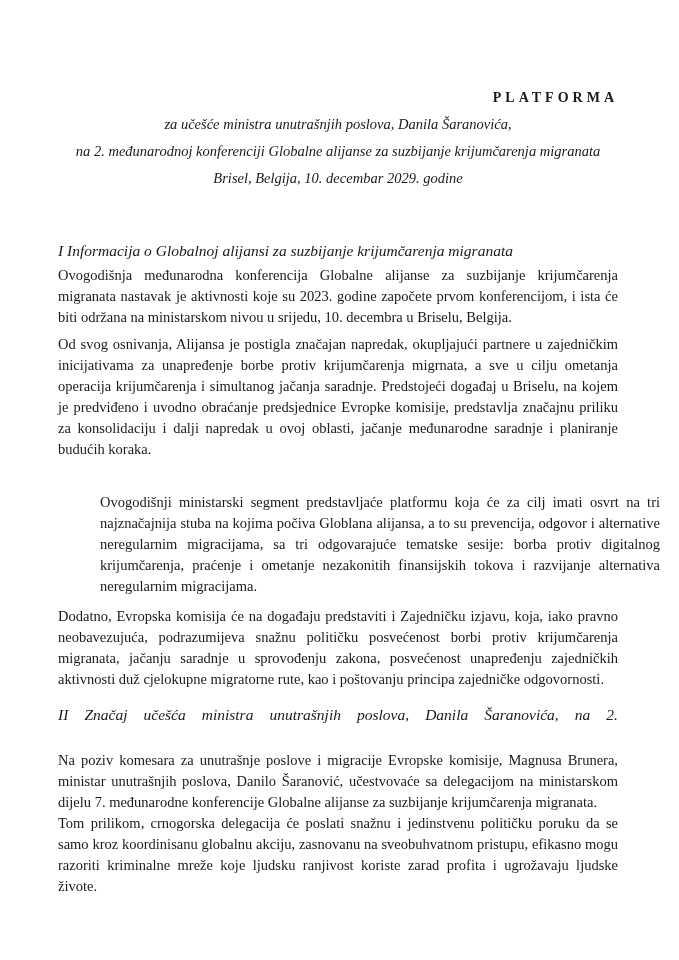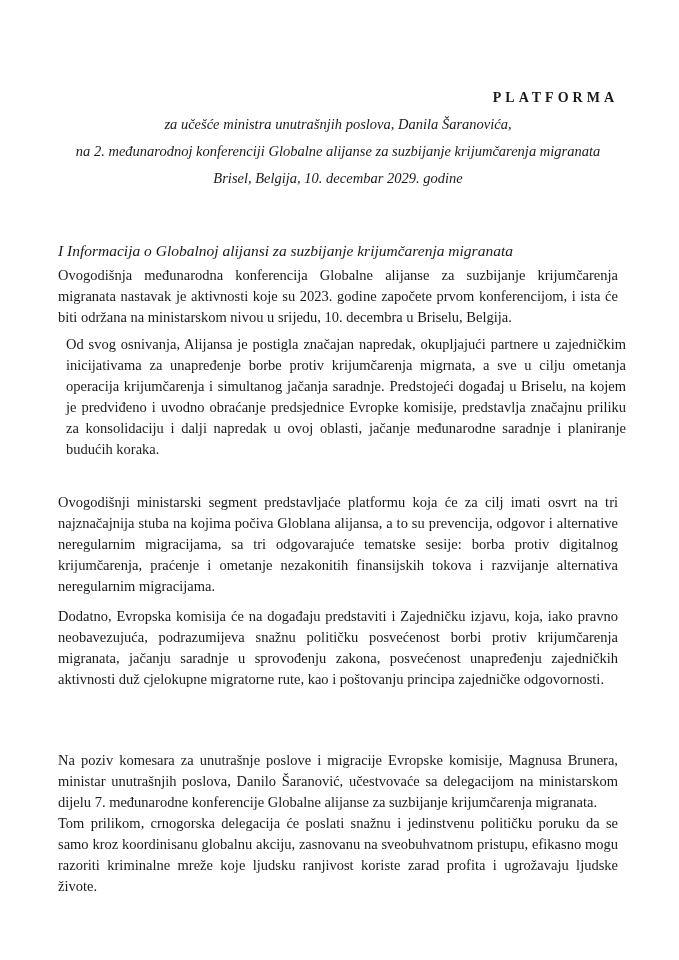--- a/index.html
+++ b/index.html
@@ -60,38 +60,39 @@
 
     .para {
       position: absolute;
       left: 0;
       width: 560px;
       font-size: 14.5px;
       line-height: 21px;
       text-align: justify;
     }
     .p1 { top: 265px; }
-    .p2 { top: 334px; margin-left: 8px; }
-    .p3 { top: 492px; }
+    .p2 { top: 334px; }
+    .p3 { top: 492px; margin-left: 42px; }
     .p4 { top: 606px; }
     .p5 { top: 750px; }
     .p6 { top: 813px; }
   </style>
 </head>
 <body>
 
 <div class="page">
   <div class="title">PLATFORMA</div>
   <div class="subtitle sub1">za učešće ministra unutrašnjih poslova, Danila Šaranovića,</div>
   <div class="subtitle sub2">na 2. međunarodnoj konferenciji Globalne alijanse za suzbijanje krijumčarenja migranata</div>
   <div class="subtitle sub3">Brisel, Belgija, 10. decembar 2029. godine</div>
 
   <div class="heading h1">I  Informacija o Globalnoj alijansi za suzbijanje krijumčarenja migranata</div>
   <div class="para p1">Ovogodišnja međunarodna konferencija Globalne alijanse za suzbijanje krijumčarenja migranata nastavak je aktivnosti koje su 2023. godine započete prvom konferencijom, i ista će biti održana na ministarskom nivou u srijedu, 10. decembra u Briselu, Belgija.</div>
   <div class="para p2">Od svog osnivanja, Alijansa je postigla značajan napredak, okupljajući partnere u zajedničkim inicijativama za unapređenje borbe protiv krijumčarenja migrnata, a sve u cilju ometanja operacija krijumčarenja i simultanog jačanja saradnje. Predstojeći događaj u Briselu, na kojem je predviđeno i uvodno obraćanje predsjednice Evropke komisije, predstavlja značajnu priliku za konsolidaciju i dalji napredak u ovoj oblasti, jačanje međunarodne saradnje i planiranje budućih koraka.</div>
   <div class="para p3">Ovogodišnji ministarski segment predstavljaće platformu koja će za cilj imati osvrt na tri najznačajnija stuba na kojima počiva Globlana alijansa, a to su prevencija, odgovor i alternative neregularnim migracijama, sa tri odgovarajuće tematske sesije: borba protiv digitalnog krijumčarenja, praćenje i ometanje nezakonitih finansijskih tokova i razvijanje alternativa neregularnim migracijama.</div>
   <div class="para p4">Dodatno, Evropska komisija će na događaju predstaviti i Zajedničku izjavu, koja, iako pravno neobavezujuća, podrazumijeva snažnu političku posvećenost borbi protiv krijumčarenja migranata, jačanju saradnje u sprovođenju zakona, posvećenost unapređenju zajedničkih aktivnosti duž cjelokupne migratorne rute, kao i poštovanju principa zajedničke odgovornosti.</div>
 
   <div class="heading h2">
+    <span class="line1">II   Značaj učešća ministra unutrašnjih poslova, Danila Šaranovića, na 2.</span>
   </div>
   <div class="para p5">Na poziv komesara za unutrašnje poslove i migracije Evropske komisije, Magnusa Brunera, ministar unutrašnjih poslova, Danilo Šaranović, učestvovaće sa delegacijom na ministarskom dijelu 7. međunarodne konferencije Globalne alijanse za suzbijanje krijumčarenja migranata.</div>
   <div class="para p6">Tom prilikom, crnogorska delegacija će poslati snažnu i jedinstvenu političku poruku da se samo kroz koordinisanu globalnu akciju, zasnovanu na sveobuhvatnom pristupu, efikasno mogu razoriti kriminalne mreže koje ljudsku ranjivost koriste zarad profita i ugrožavaju ljudske živote.</div>
 </div>
 
 </body></html>

